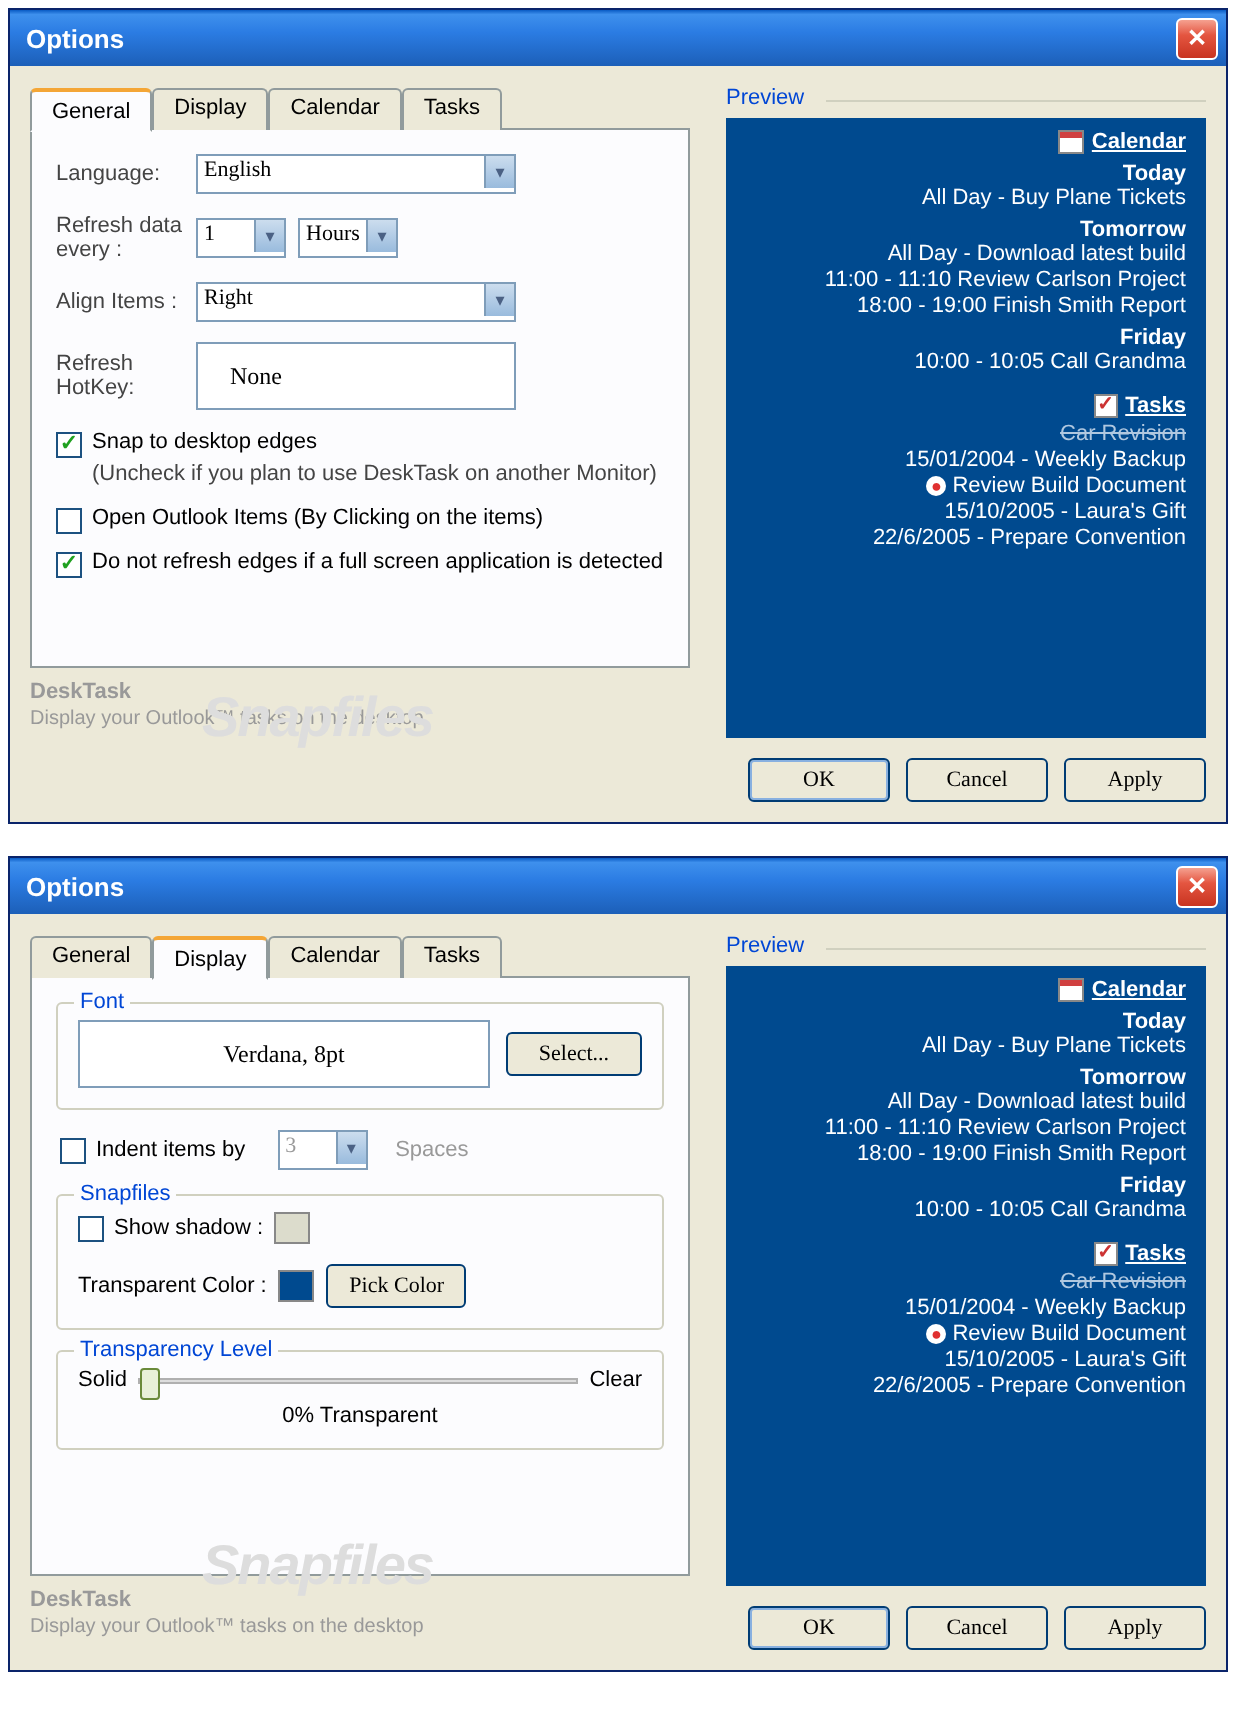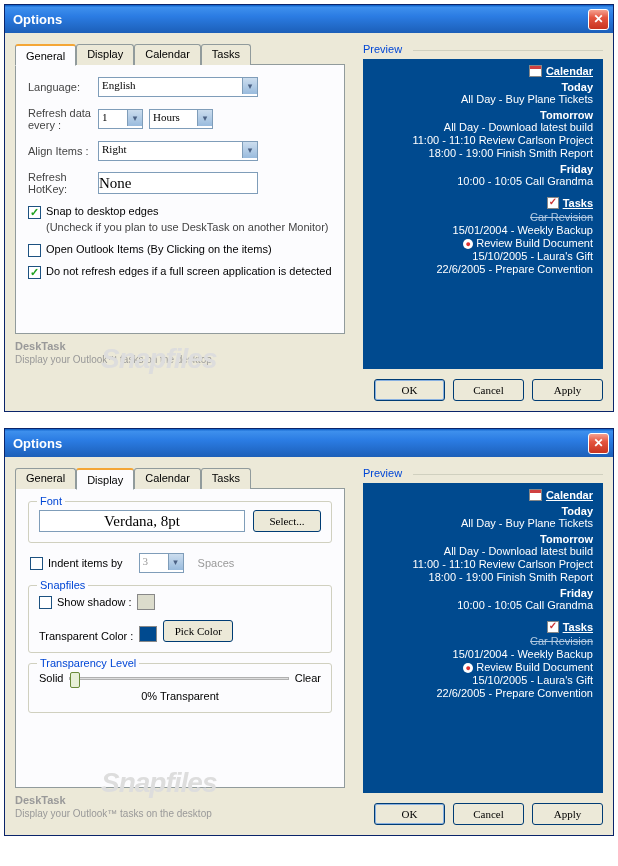--- a/index.html
+++ b/index.html
@@ -13,22 +13,22 @@
 .right-pane { flex: 1; }
 .tabs { display: flex; position: relative; top: 1px; z-index: 2; }
 .tab { background: #ece9d8; border: 1px solid #919b9c; border-bottom: none; padding: 3px 10px; margin-right: 0px; cursor: pointer; border-radius: 3px 3px 0 0; font-size: 11px; }
 .tab.active { background: #fcfcfe; border-bottom: 1px solid #fcfcfe; margin-bottom: -1px; padding-top: 4px; border-top: 2px solid #f4a636; }
 .tab-body { background: #fcfcfe; border: 1px solid #919b9c; padding: 12px; min-height: 270px; }
 .form-row { display: flex; align-items: center; margin-bottom: 10px; }
 .form-label { width: 70px; color: #444; }
 .select { border: 1px solid #7f9db9; background: white; height: 20px; padding: 1px 3px; font-size: 11px; font-family: Tahoma; }
 .select.wide { width: 160px; }
 .select.num { width: 45px; }
-.select.med { width: 64px; }
-.text-input { border: 1px solid #7f9db9; background: white; height: 22px; padding: 1px 0; font-size: 15px; font-family: Tahoma; }
+.select.med { width: 50px; }
+.text-input { border: 1px solid #7f9db9; background: white; height: 34px; padding: 1px 16px; font-size: 12px; font-family: Tahoma; }
 .checkbox-row { display: flex; align-items: flex-start; margin-bottom: 8px; gap: 5px; }
 .checkbox { width: 13px; height: 13px; border: 1px solid #1c5180; background: white; display: inline-flex; align-items: center; justify-content: center; cursor: pointer; flex-shrink:0; margin-top:1px; }
 .checkbox.checked::after { content: "✓"; color: #21a121; font-size: 11px; font-weight: bold; line-height: 1; }
 .sub-text { color: #444; margin-left: 18px; margin-top: -6px; margin-bottom: 10px; font-size: 11px; }
 .fieldset-label { color: #0046d5; font-size: 11px; }
 .fieldset { border: 1px solid #d0d0bf; border-radius: 3px; padding: 8px 10px 10px 10px; margin-bottom: 10px; position: relative; }
 .fieldset > .fieldset-label { position: absolute; top: -7px; left: 8px; background: #fcfcfe; padding: 0 3px; }
 .preview-label { color: #0046d5; margin-bottom: 4px; display: block; position: relative; }
 .preview-label::after { content: ""; position: absolute; left: 50px; right: 0; top: 7px; border-top: 1px solid #d0d0bf; }
 .preview-box { background: #004a8f; color: #fff; padding: 6px 10px; height: 310px; font-size: 11px; text-align: right; }
@@ -172,21 +172,21 @@
           <div style="width:4px"></div>
           <span style="color:#999">Spaces</span>
         </div>
         <div class="fieldset">
           <span class="fieldset-label">Snapfiles</span>
           <div class="checkbox-row" style="align-items:center; margin-bottom:10px;">
             <span class="checkbox"></span>
             <span>Show shadow :</span>
             <span class="color-swatch" style="background:#dcdccc"></span>
           </div>
-          <div style="display:flex; align-items:flex-end; gap:6px;">
+          <div style="display:flex; align-items:center; gap:6px;">
             <span>Transparent Color :</span>
             <span class="color-swatch" style="background:#004a8f"></span>
             <button class="btn small" style="width:70px">Pick Color</button>
           </div>
         </div>
         <div class="fieldset">
           <span class="fieldset-label">Transparency Level</span>
           <div style="display:flex; align-items:center; margin-bottom:6px;">
             <span>Solid</span>
             <div class="slider-track">

